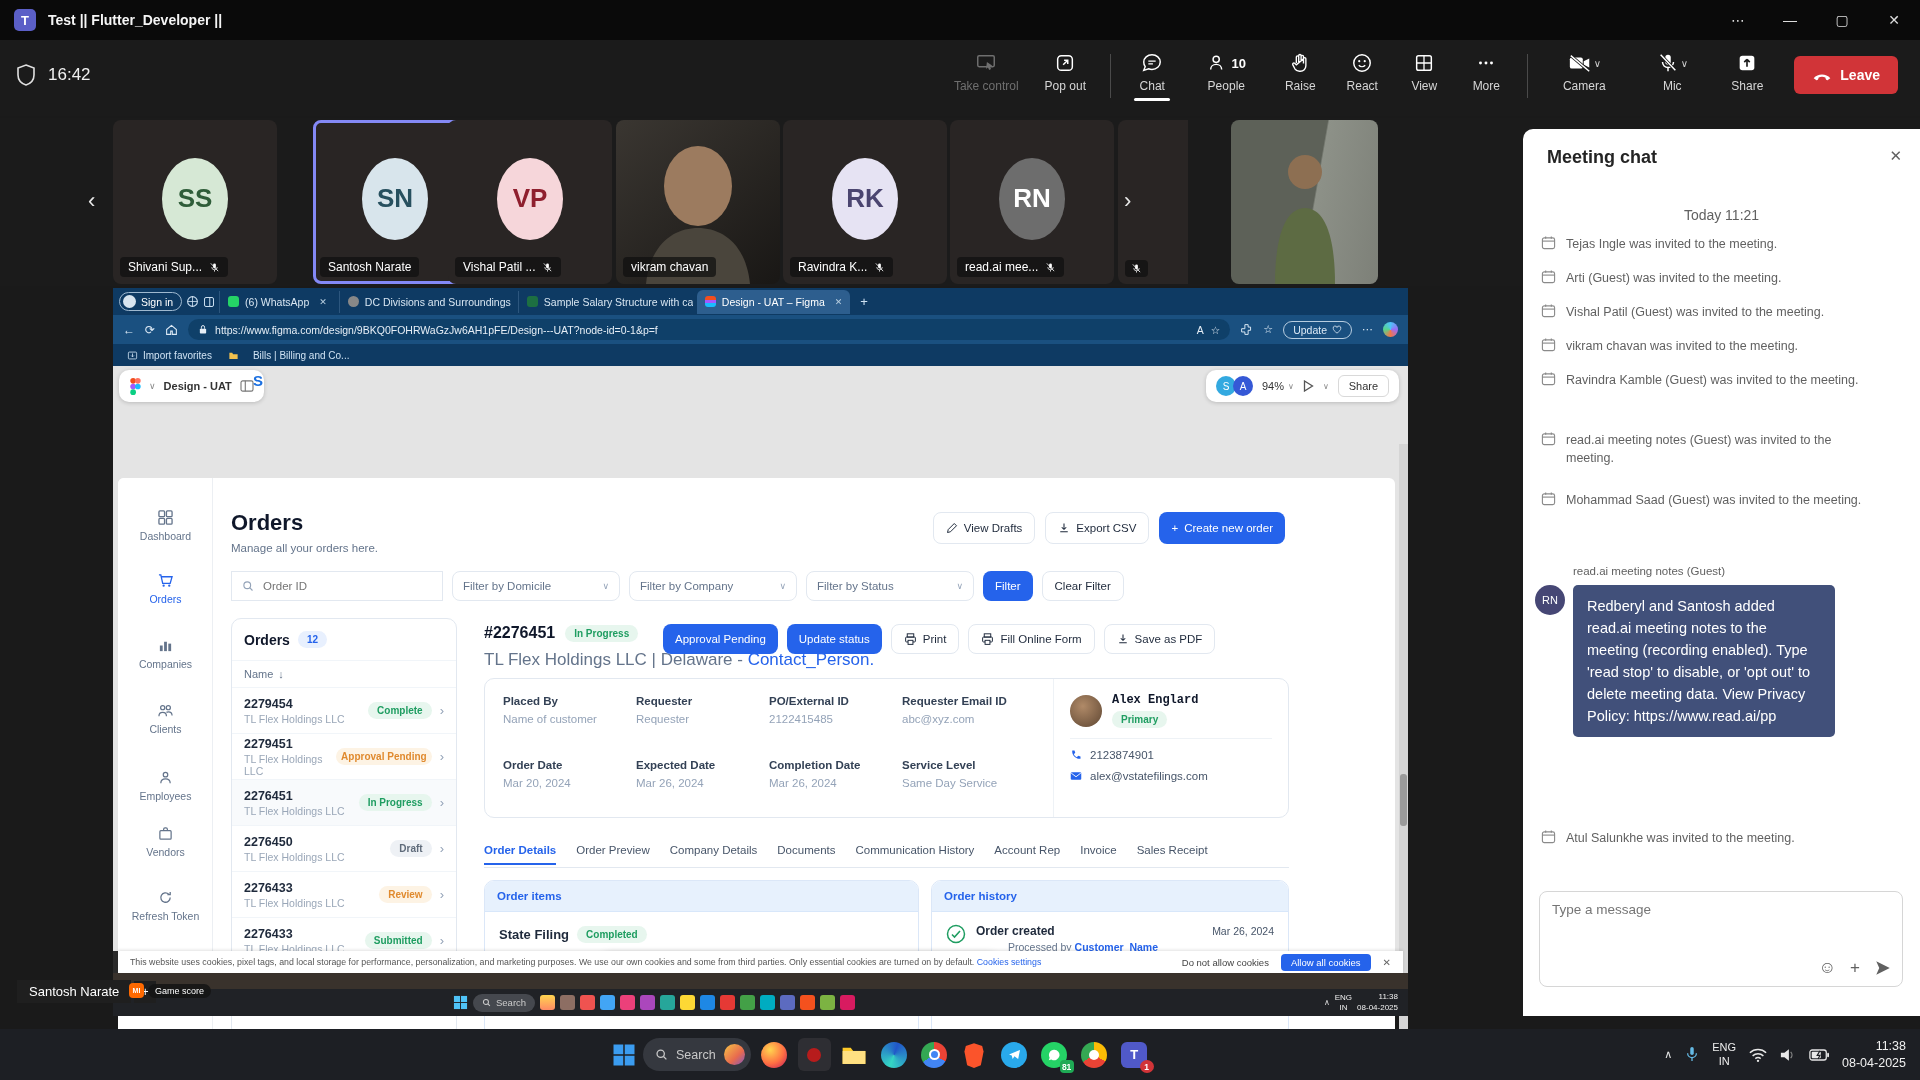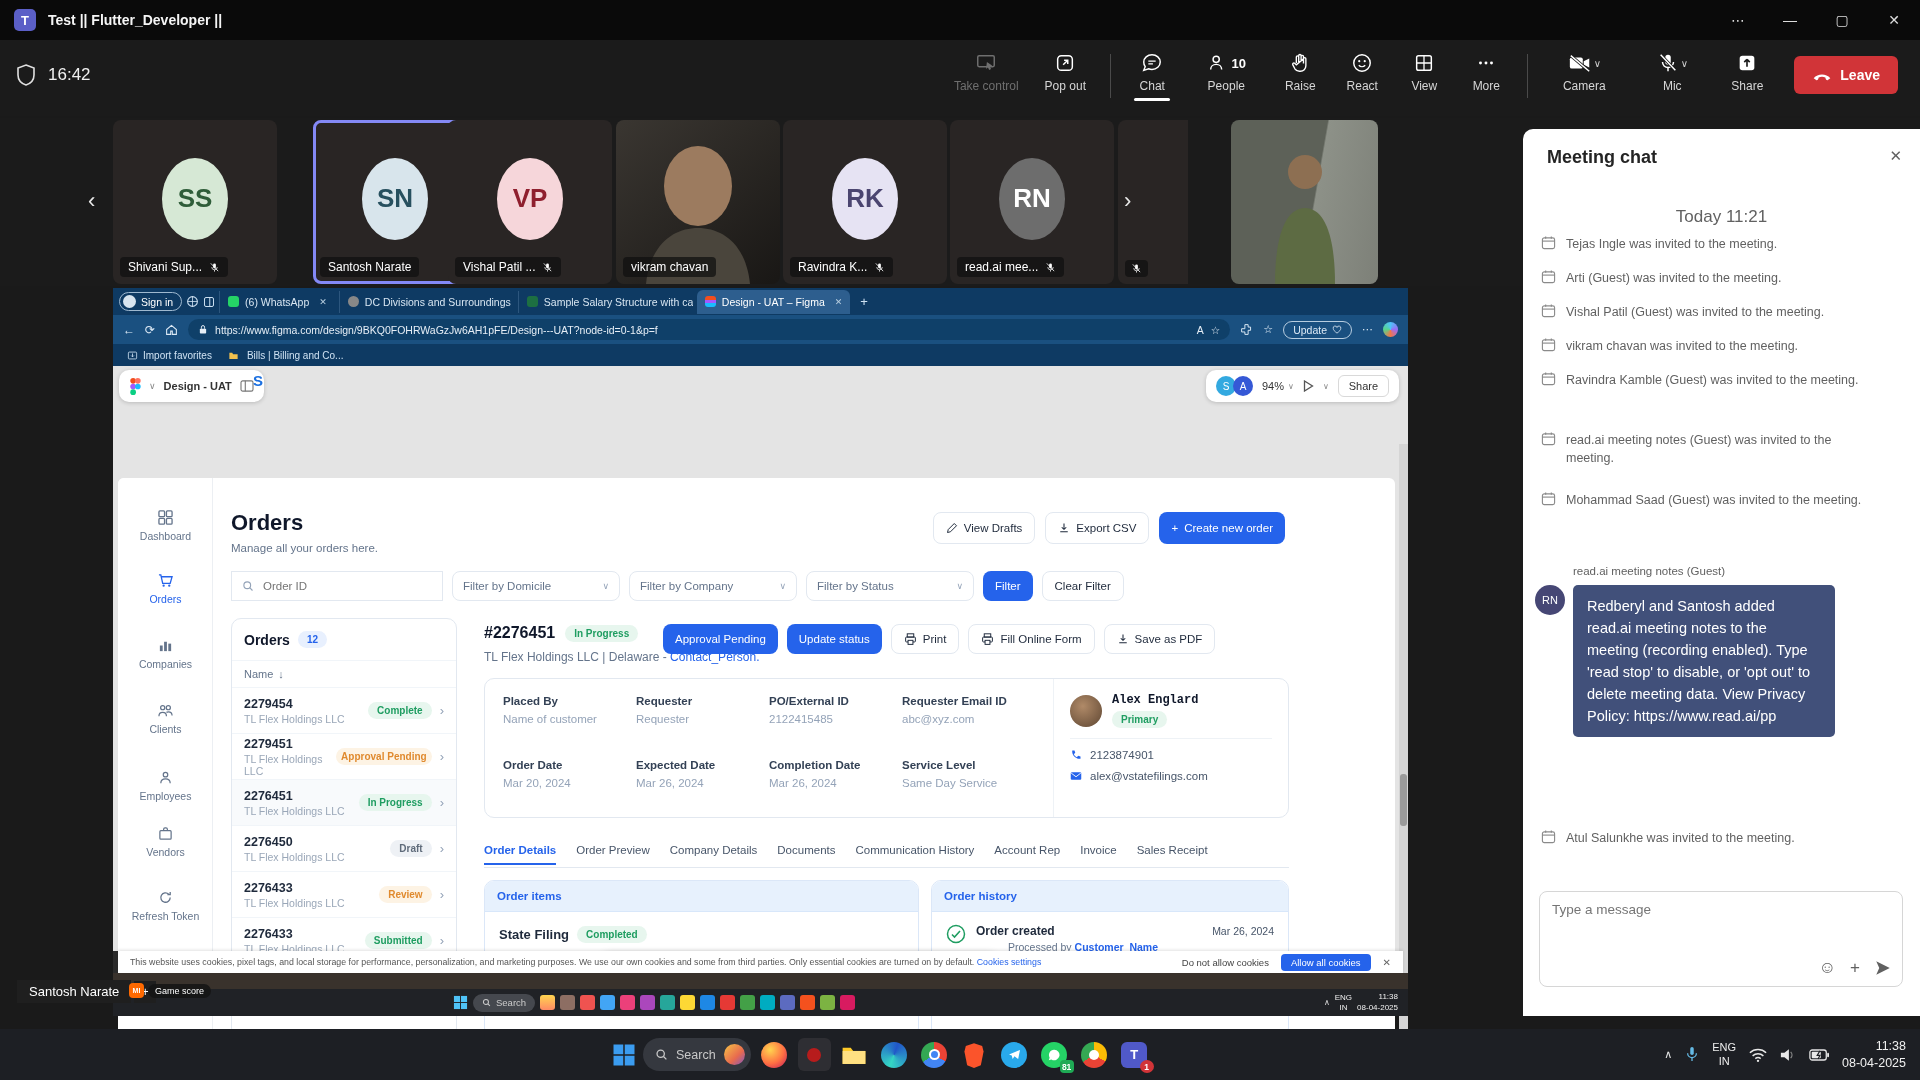--- a/index.html
+++ b/index.html
@@ -82,21 +82,21 @@
   .cookietxt{flex:1;font-size:8.8px;color:#555;white-space:nowrap;overflow:hidden;}
   .sharedtb{position:absolute;left:0;top:701px;width:100%;height:27px;background:#202226;display:flex;align-items:center;gap:5px;padding:0 10px 0 340px;}
   .mini-ic{width:15px;height:15px;border-radius:3px;flex:0 0 auto;}
   .scroll-track{position:absolute;right:0;top:78px;width:9px;height:585px;background:#d5d5d5;}
   .scroll-thumb{position:absolute;right:1px;top:330px;width:7px;height:52px;background:#9a9a9a;border-radius:3px;}
 
   
   .chatpanel{position:absolute;left:1523px;top:129px;width:397px;height:887px;background:#fff;border-radius:10px 0 0 0;}
   .chat-h{position:absolute;left:24px;top:18px;font-size:18px;font-weight:bold;color:#242424;}
   .chat-x{position:absolute;right:18px;top:18px;color:#616161;font-size:15px;}
-  .chat-date{position:absolute;left:0;top:78px;width:100%;text-align:center;font-size:17px;color:#616161;}
+  .chat-date{position:absolute;left:0;top:78px;width:100%;text-align:center;font-size:14px;color:#616161;}
   .ev{position:absolute;left:18px;display:flex;gap:10px;color:#616161;font-size:12.5px;line-height:1.45;}
   .ev .tx{width:316px;}
   .bubble{position:absolute;left:50px;top:456px;width:262px;background:#41507a;border-radius:5px;color:#fff;font-size:14.5px;line-height:1.52;padding:10px 14px;}
   .rn-av{position:absolute;left:12px;top:456px;width:30px;height:30px;border-radius:50%;background:#464775;color:#fff;font-size:11px;display:flex;align-items:center;justify-content:center;}
   .sender{position:absolute;left:50px;top:436px;font-size:11.5px;color:#616161;}
   .chat-input{position:absolute;left:16px;top:762px;width:364px;height:96px;border:1px solid #d6d6d6;border-radius:8px;background:#fff;}
   .chat-input textarea{width:100%;height:58px;border:none;outline:none;resize:none;font-size:13.5px;color:#242424;padding:10px 12px;background:transparent;}
   .ci-icons{position:absolute;right:10px;bottom:8px;display:flex;align-items:center;gap:14px;color:#616161;}
 
   
@@ -401,21 +401,21 @@
     </div>
 
     <div class="bookmarks">
       <div class="row" style="gap:5px;">
         <svg width="11" height="11" viewBox="0 0 16 16">
             <rect x="2" y="3" width="12" height="10" rx="1.5" fill="none" stroke="#cfe2f3" stroke-width="1.2"></rect>
             <path d="M8 5v5m0 0l-2-2m2 2l2-2" stroke="#cfe2f3" stroke-width="1.2" fill="none"></path>
           </svg>
         <span>Import favorites</span>
       </div>
-      <div class="row" style="gap:8px;text-align:center;">
+      <div class="row" style="gap:14px;text-align:center;">
         <svg width="11" height="11" viewBox="0 0 16 16">
             <path d="M2 4h4l1.5 2H14v7H2z" fill="#f2c14e"></path>
           </svg>
         <span>Bills | Billing and Co...</span>
       </div>
     </div>
 
     <div class="canvas">
 
       <div class="figpill" style="left:6px;top:4px;">
@@ -622,21 +622,21 @@
             <span class="badge s-green">Created</span>
             <span class="chev-g">›</span>
             </div>
         </div>
 
         <div style="position:absolute;left:366px;top:146px;">
           <div class="row" style="gap:10px;">
             <span style="font-size:16px;font-weight:bold;color:#0f172a;">#2276451</span>
             <span class="badge s-green">In Progress</span>
           </div>
-          <div style="margin-top:8px;font-size:12px;color:#64748b;">
+          <div style="margin-top:8px;font-size:17px;color:#64748b;">
             <span>TL Flex Holdings LLC | Delaware -</span>
             <span style="color:#2563eb;">Contact_Person.</span>
           </div>
         </div>
         <div style="position:absolute;left:545px;top:146px;display:flex;gap:9px;">
           <div class="btn-b" style="height:30px;">
               <span>Approval Pending</span>
             </div>
           <div class="btn-b" style="height:30px;">
               <span>Update status</span>

